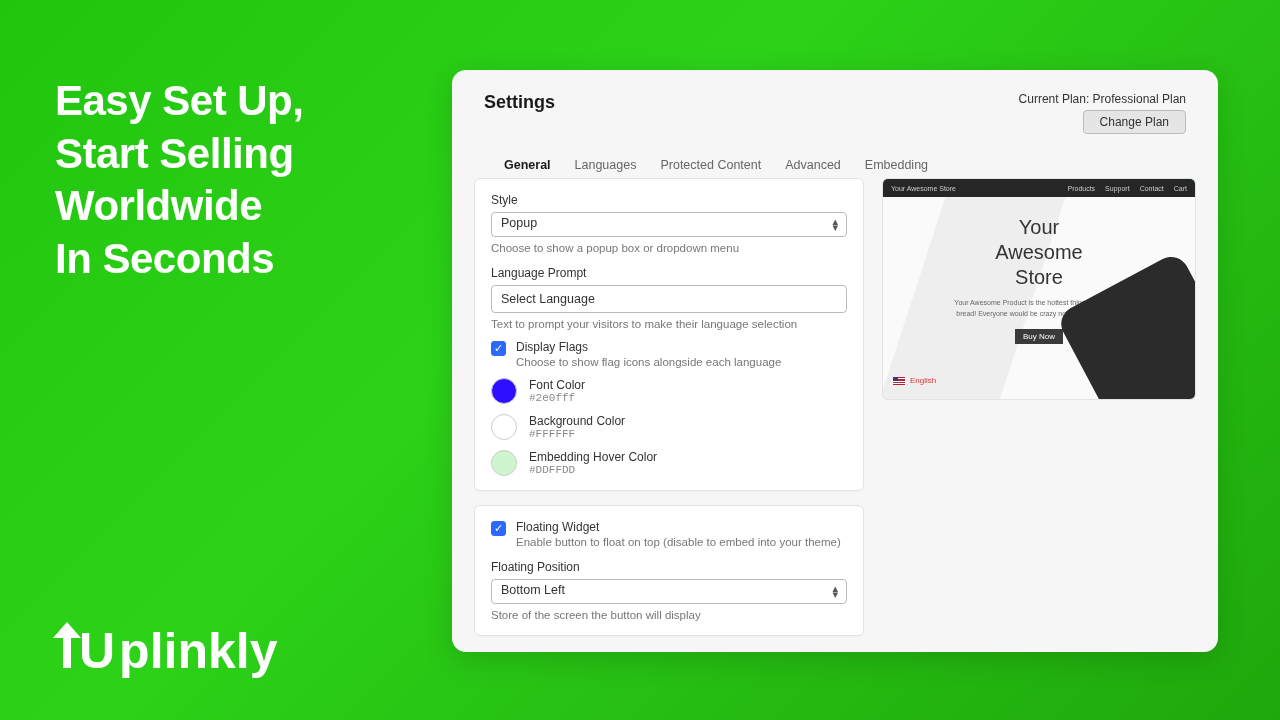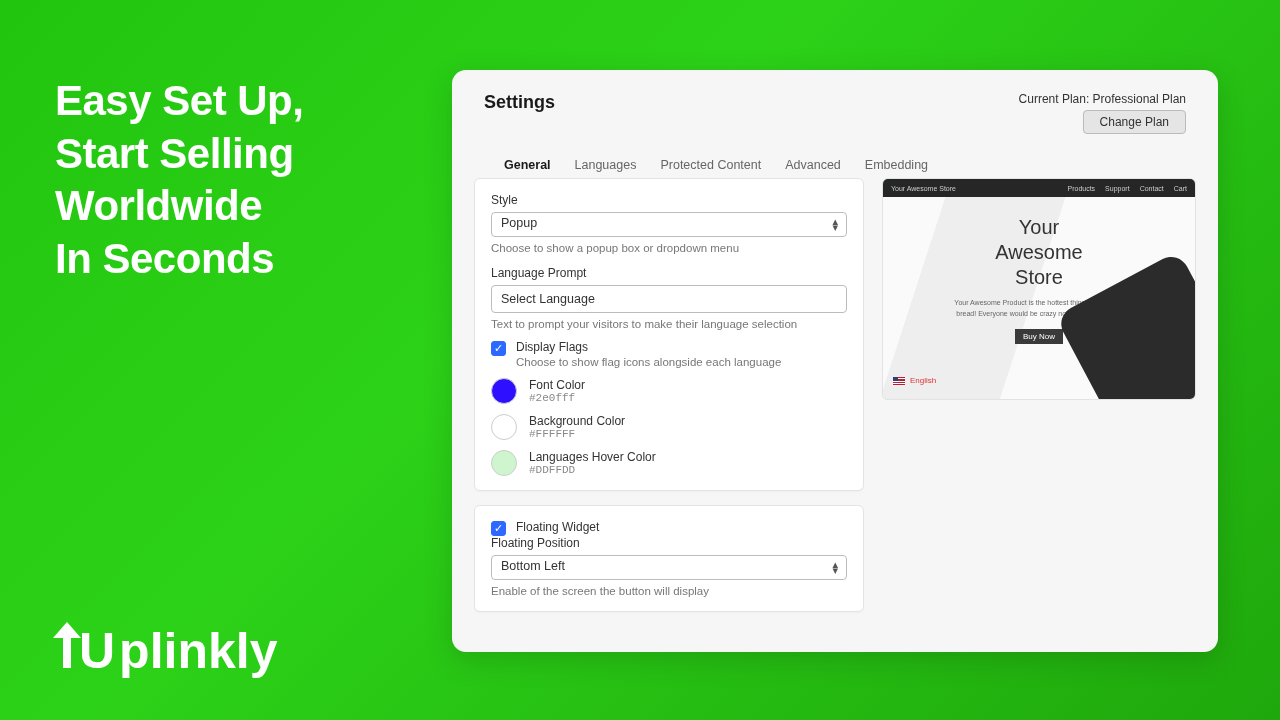--- a/index.html
+++ b/index.html
@@ -128,39 +128,40 @@
         <div class="colorrow">
           <div class="swatch" style="background:#FFFFFF"></div>
           <div class="colorinfo">
             <div class="t">Background Color</div>
             <div class="v">#FFFFFF</div>
           </div>
         </div>
         <div class="colorrow">
           <div class="swatch" style="background:#CFF5CF"></div>
           <div class="colorinfo">
-            <div class="t">Languages Hover Color</div>
+            <div class="t">Embedding Hover Color</div>
             <div class="v">#DDFFDD</div>
           </div>
         </div>
       </div>
 
       <div class="card">
         <div class="checkrow" style="margin-top:0">
           <div class="checkbox">✓</div>
           <div class="checkinfo">
             <div>Floating Widget</div>
+            <div class="sub">Enable button to float on top (disable to embed into your theme)</div>
           </div>
         </div>
-        <div class="label" style="margin-top:0">Floating Position</div>
+        <div class="label" style="margin-top:12px">Floating Position</div>
         <div class="select">
           <span>Bottom Left</span>
           <span class="caret">▴<br>▾</span>
         </div>
-        <div class="help">Enable of the screen the button will display</div>
+        <div class="help">Store of the screen the button will display</div>
       </div>
     </div>
 
     <div class="rightcol">
       <div class="preview">
         <div class="pv-nav">
           <span>Your Awesome Store</span>
           <div class="pv-navlinks">
             <span>Products</span>
             <span>Support</span>

